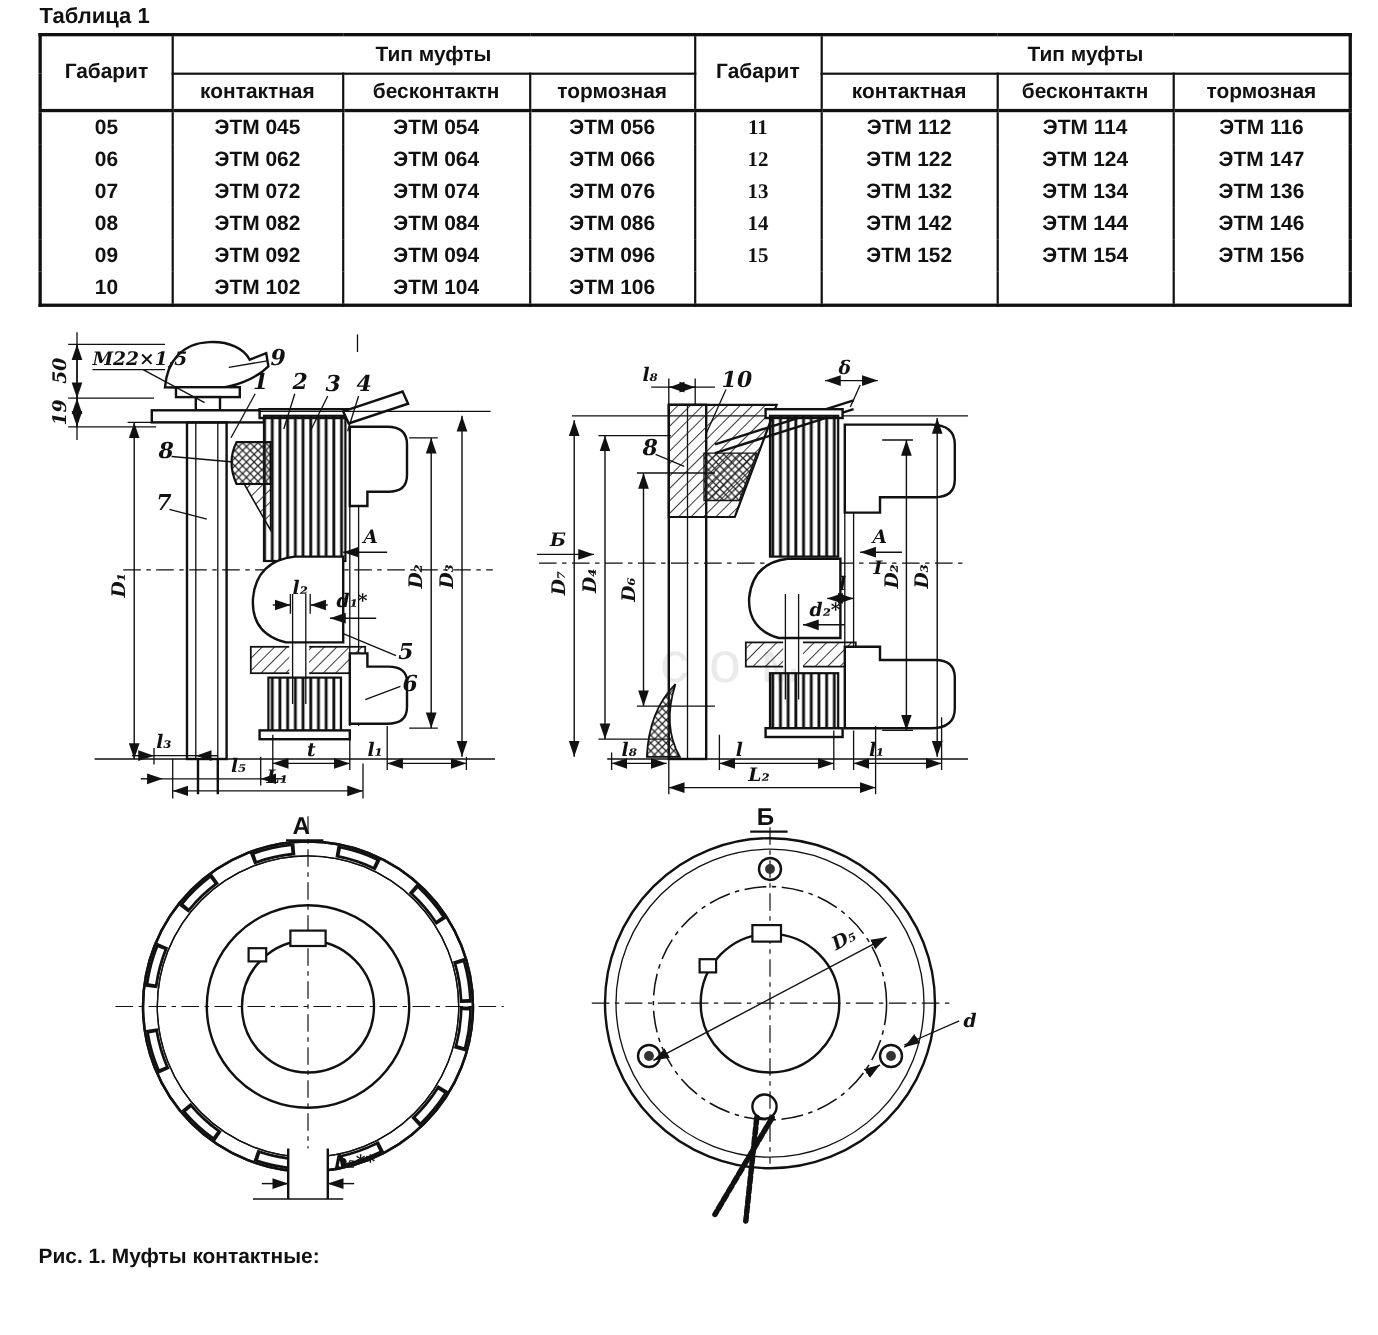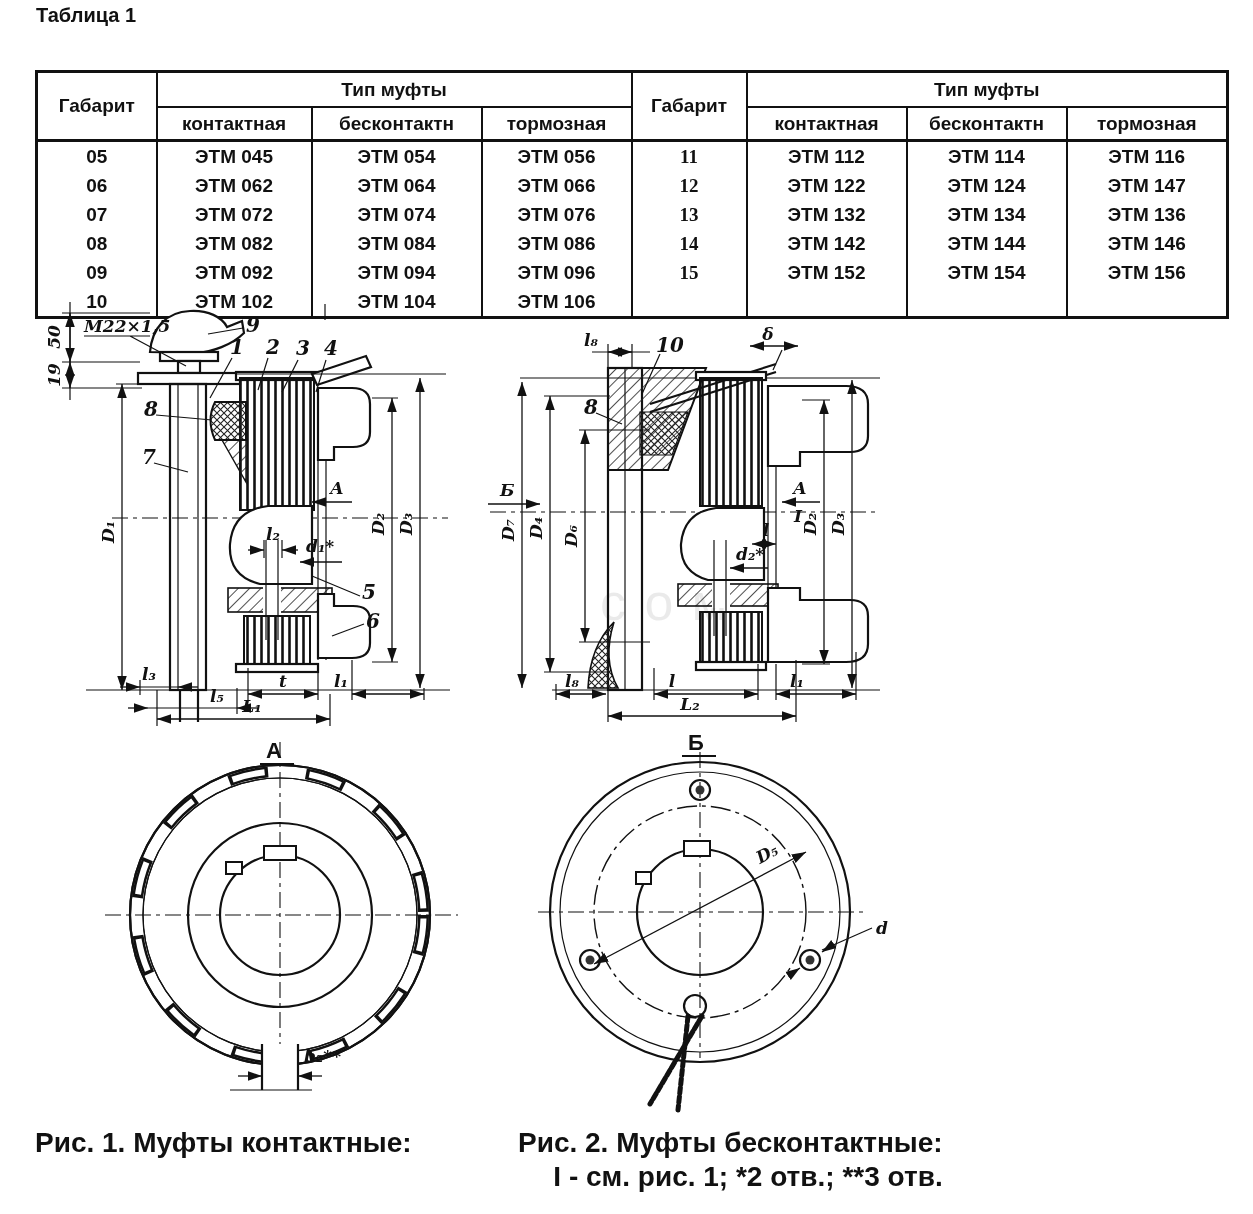--- a/index.html
+++ b/index.html
@@ -1,30 +1,30 @@
 <!DOCTYPE html>
 <html><head>
 <meta charset="utf-8">
 <style>
   html,body{margin:0;padding:0;background:#fff;}
   .page{position:relative;width:1253px;height:1214px;background:#fff;overflow:hidden;
         font-family:"Liberation Sans",sans-serif;color:#111;}
   .title{position:absolute;left:36px;top:4px;font-size:20px;font-weight:600;}
   .tblwrap{position:absolute;left:35px;top:30px;}
-  table.t{border-collapse:collapse;table-layout:fixed;border:3px solid #111;margin-top:40px;}
+  table.t{border-collapse:collapse;table-layout:fixed;border:3px solid #111;}
   table.t th,table.t td{border-left:2px solid #111;border-right:2px solid #111;
         font-size:19px;font-weight:600;text-align:center;padding:0;color:#111;}
   table.t th{font-weight:600;}
   th.h-type{height:33px;border-bottom:2px solid #111;}
   th.h-gab{border-bottom:3px solid #111;}
   th.h-sub{height:31px;border-bottom:3px solid #111;}
   th.h-div{border-left:3px solid #111;}
   td.c-div{border-left:3px solid #111;font-family:Liberation Serif, serif;}
   table.t tbody td{border-top:none;border-bottom:none;height:29px;}
-  .cap{position:absolute;font-size:28px;font-weight:600;line-height:34px;white-space:nowrap;text-align:right;}
+  .cap{position:absolute;font-size:19px;font-weight:600;line-height:34px;white-space:nowrap;}
   .cap1{left:35px;top:1126px;}
   .cap2{left:518px;top:1126px;}
   svg.fig{position:absolute;left:0;top:0;}
   .ln{stroke:#111;stroke-width:2.2;fill:none;}
   .lnf{stroke:#111;stroke-width:2.2;fill:#fff;}
   .tn{stroke:#111;stroke-width:1.2;fill:none;}
   .dim{stroke:#111;stroke-width:1.3;fill:none;}
   .cl{stroke:#111;stroke-width:1.1;fill:none;stroke-dasharray:16 5 4 5;}
   .whn{fill:#fff;stroke:none;}
   text.d{font-family:"DejaVu Serif",serif;font-style:italic;font-weight:bold;font-size:17px;fill:#111;}
@@ -382,18 +382,14 @@
 
       <circle class="ln" cx="695" cy="1006" r="11"></circle>
       <path d="M688,1016 L678,1110" stroke="#111" stroke-width="5" stroke-dasharray="6 3" fill="none" stroke-linecap="round"></path>
       <path d="M702,1016 L650,1104" stroke="#111" stroke-width="5" stroke-dasharray="6 3" fill="none" stroke-linecap="round"></path>
     </g>
   </svg>
 
   <div class="cap cap1">
     <div>Рис. 1. Муфты контактные:</div>
   </div>
-  <div class="cap cap2">
-    <div>Рис. 2. Муфты бесконтактные:</div>
-    <div>I - см. рис. 1; *2 отв.; **3 отв.</div>
-  </div>
 
 </div>
 
 </body></html>

